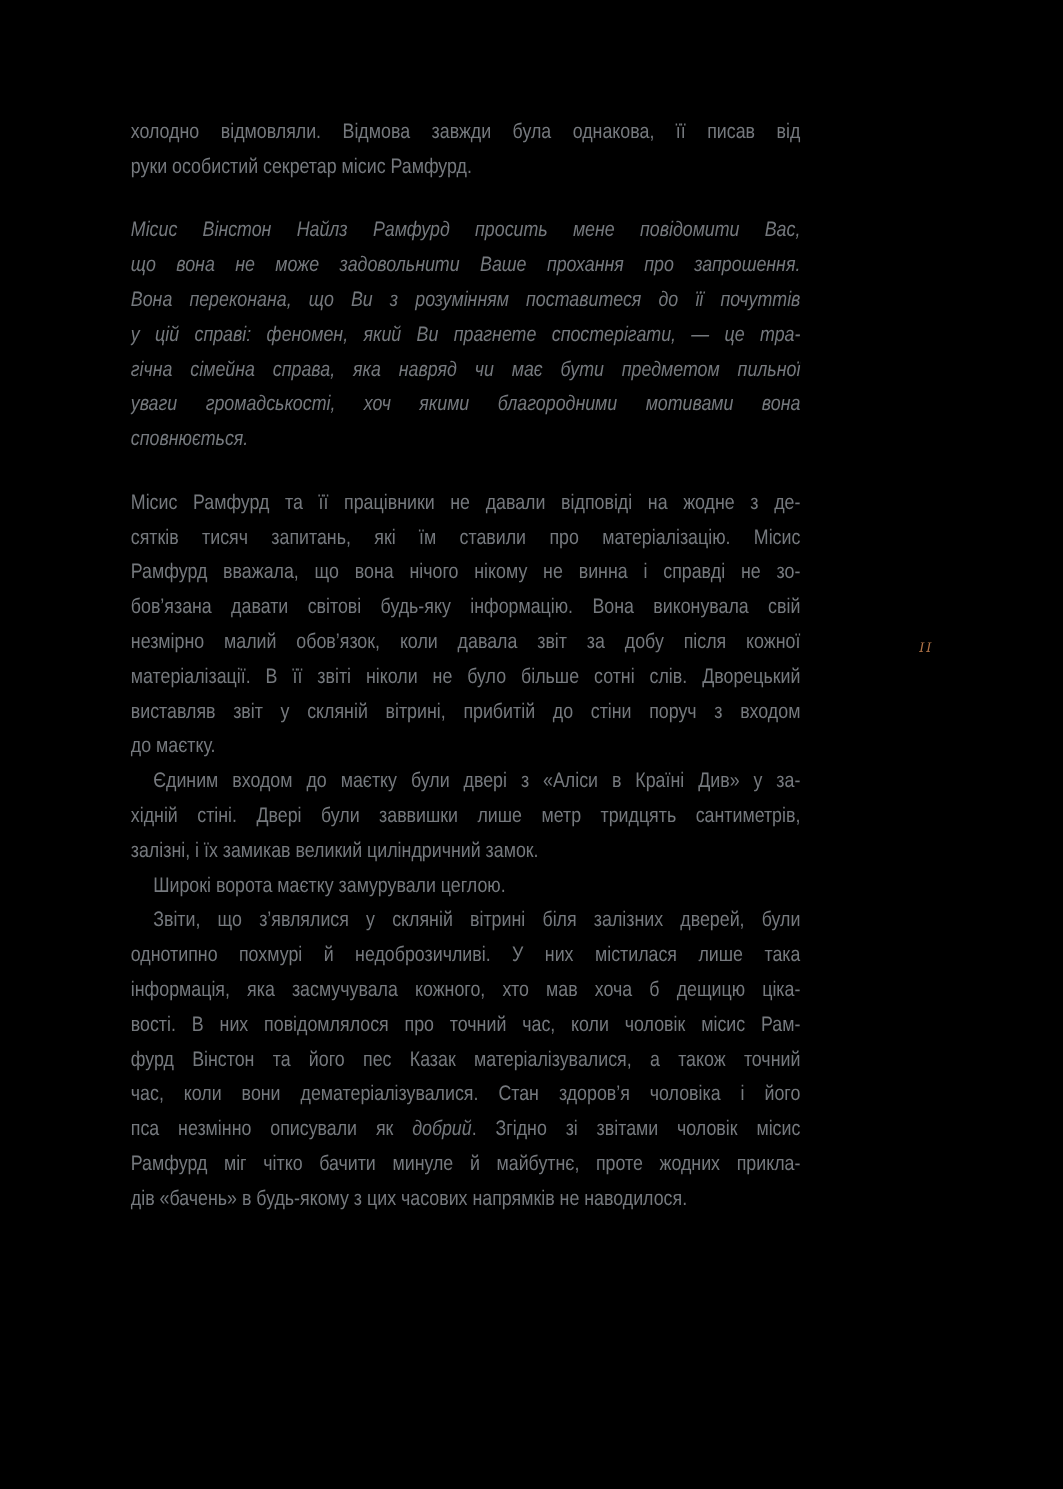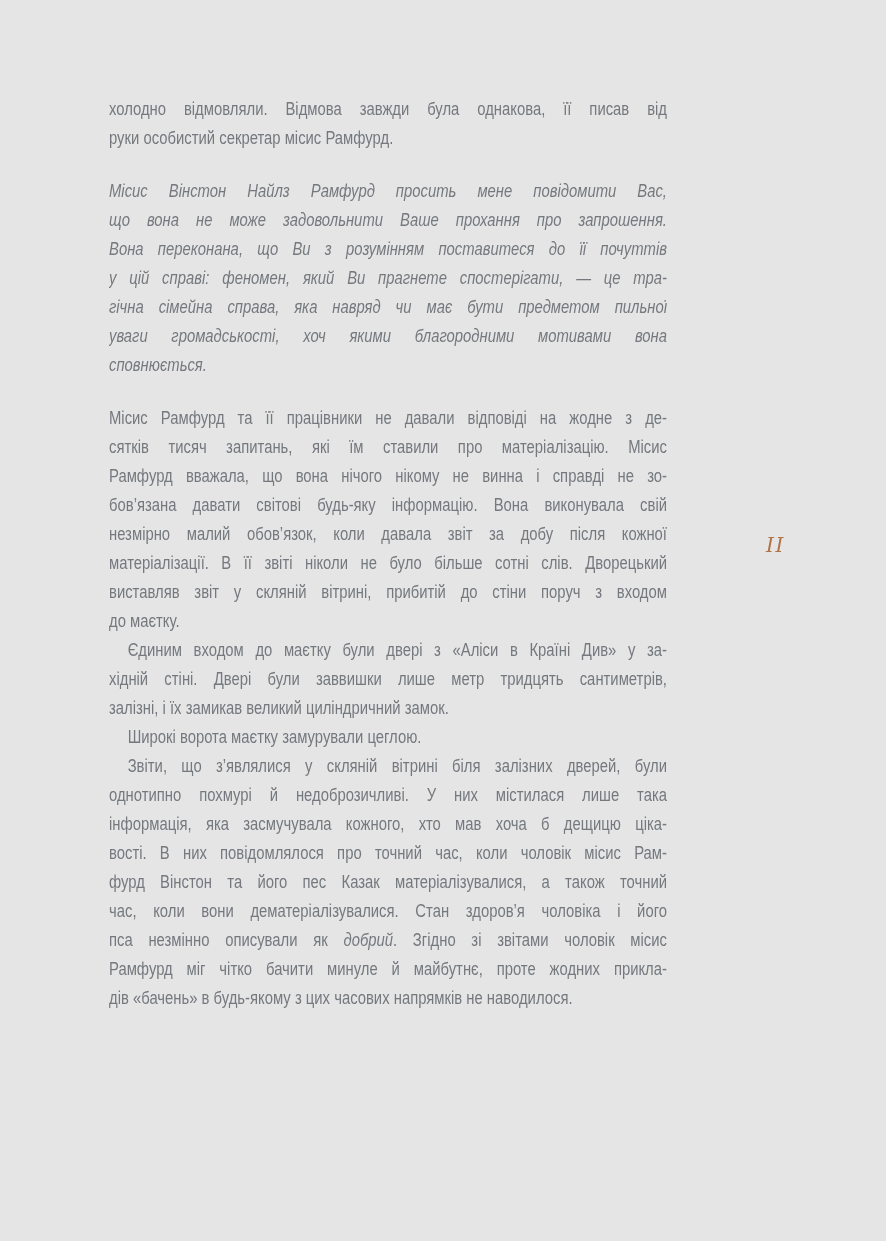--- a/index.html
+++ b/index.html
@@ -4,21 +4,21 @@
 <style>
   html, body {
     margin: 0;
     padding: 0;
     background: #ffffff;
   }
   .page {
     position: relative;
     width: 886px;
     height: 1241px;
-    background: #e5e5e5;
+    background: #000000;
     overflow: hidden;
     font-family: "Liberation Sans", sans-serif;
   }
   .text-column {
     position: absolute;
     left: 109px;
     top: 95px;
     width: 658px;
     transform: scaleX(0.848);
     transform-origin: 0 0;
@@ -38,21 +38,21 @@
   .line.last { text-align-last: left; }
   .line.indent { padding-left: 22px; }
   .para.italic .line { font-style: italic; }
   .line em { font-style: italic; }
   .chapter-marker {
     position: absolute;
     left: 766px;
     top: 533px;
     font-family: "DejaVu Serif", serif;
     font-style: italic;
-    font-size: 20px;
+    font-size: 11px;
     letter-spacing: 1.5px;
     color: #b07347;
   }
 </style>
 </head>
 <body>
 
 <div class="page">
   <div class="text-column">
       <div class="para">

